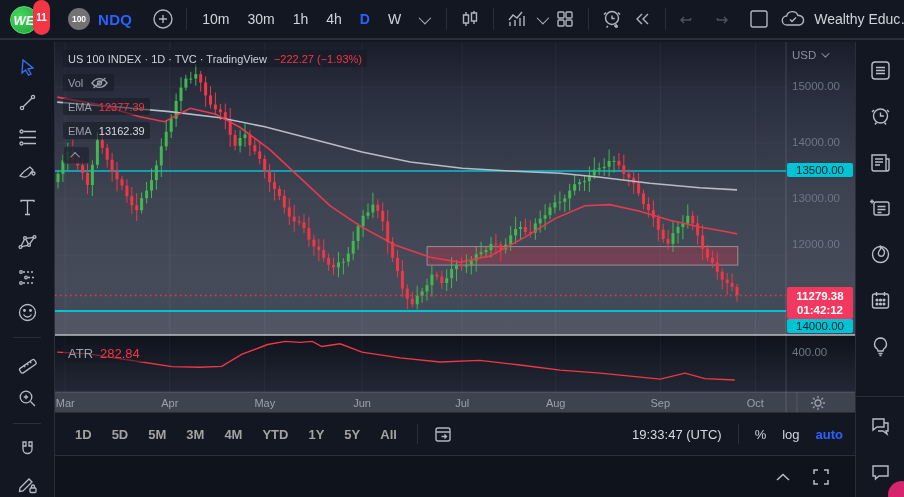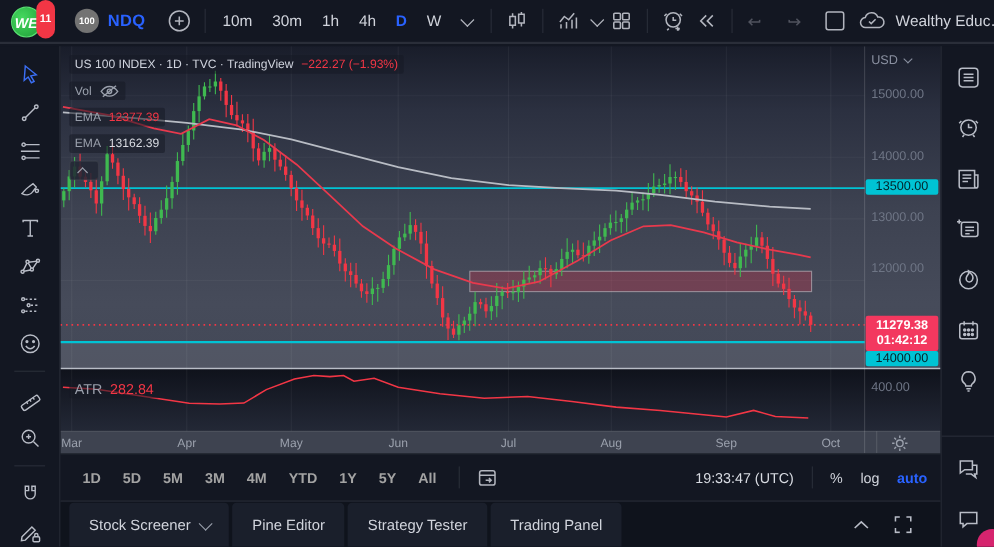--- a/index.html
+++ b/index.html
@@ -760,35 +760,20 @@
     <div class="range-right">
       <span class="clock">19:33:47 (UTC)</span>
       <span class="v-div"></span>
       <span class="scale-btn">%</span>
       <span class="scale-btn">log</span>
       <span class="auto">auto</span>
     </div>
   </div>
 
   <div class="bottom-bar">
-    <div id="bottom-tabs" style="display:flex;align-items:stretch">
-        <div class="tab">
-          <span>Stock Screener</span>
-          <span class="chev" style="border-color: rgb(154, 160, 172);"></span>
-        </div>
-        <div class="tab">
-          <span>Pine Editor</span>
-        </div>
-        <div class="tab">
-          <span>Strategy Tester</span>
-        </div>
-        <div class="tab">
-          <span>Trading Panel</span>
-        </div>
-      </div>
     <div class="bb-right">
       <svg width="16" height="10" viewBox="0 0 16 10">
           <path d="M2 8l6-5.5L14 8"></path>
         </svg>
       <svg width="16" height="16" viewBox="0 0 16 16">
           <path d="M1 5V1h4M11 1h4v4M15 11v4h-4M5 15H1v-4"></path>
         </svg>
     </div>
   </div>
 

